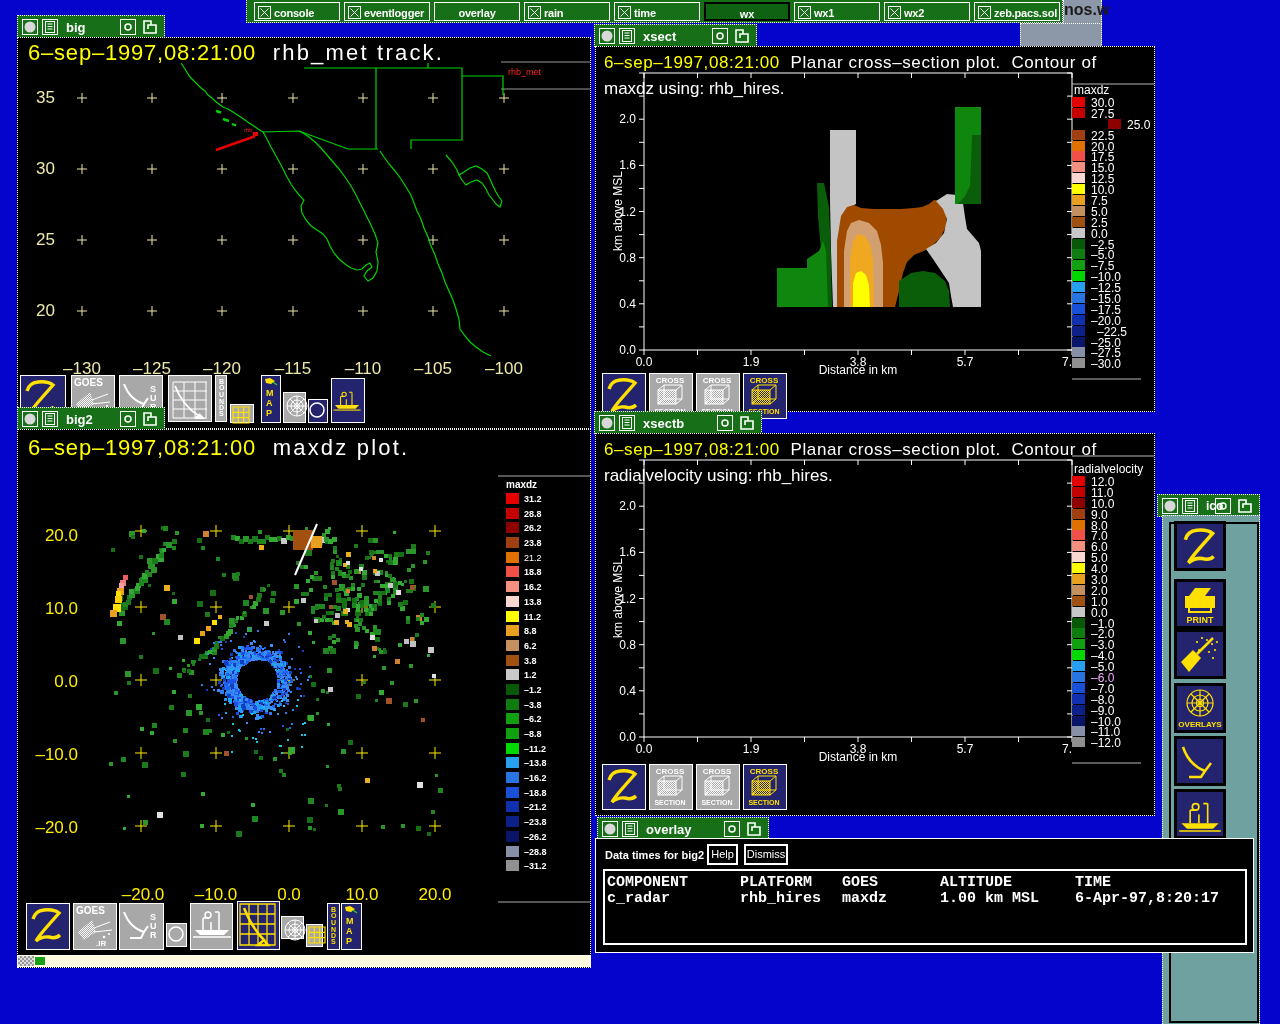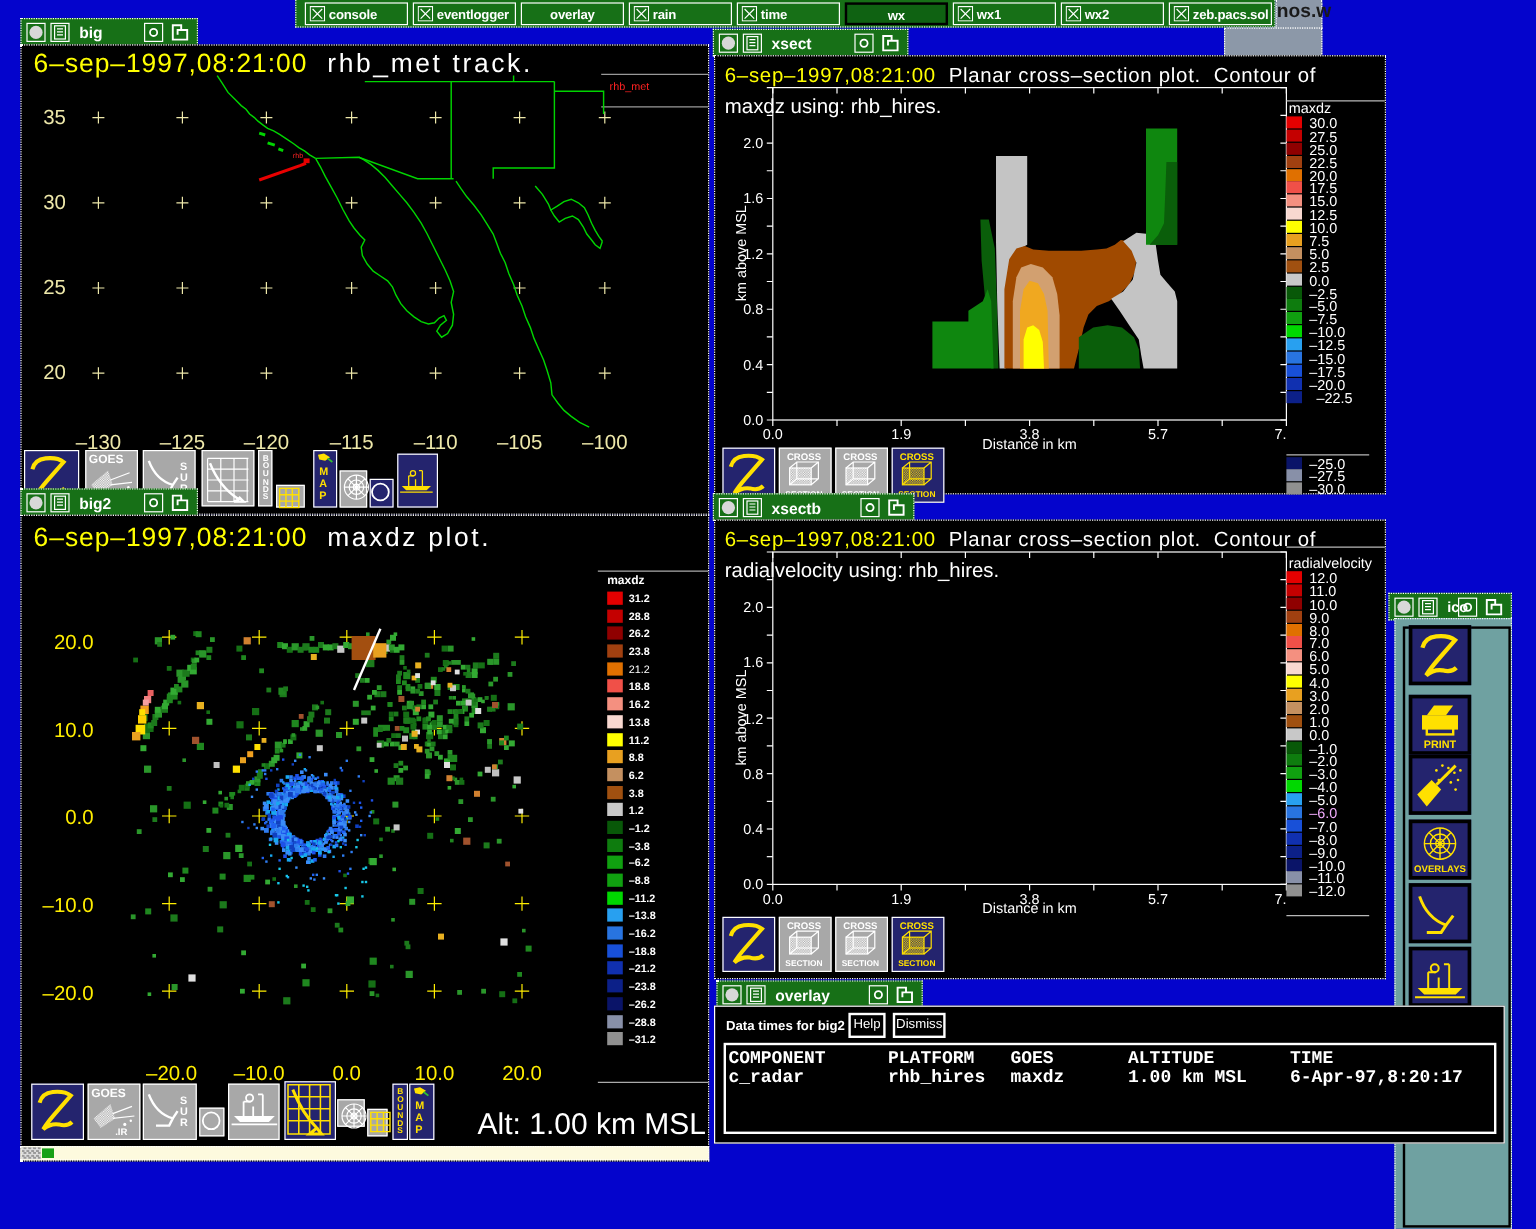--- a/index.html
+++ b/index.html
@@ -1850,21 +1850,20 @@
     </div>
 <div class="navyic" style="left:323px;top:473px;width:21px;height:47px;">
       <svg width="18" height="44" viewBox="0 0 18 44">
         <path d="M3 3 L8 2 L13 5 L9 8 L4 7 Z" fill="#ffe000"></path>
         <path d="M11 6 l4 3" stroke="#2fc42f" stroke-width="1.5"></path>
         <text x="4" y="20" fill="#ffe000" font-size="9" font-weight="bold" font-family="Liberation Sans">M</text>
         <text x="4" y="30" fill="#ffe000" font-size="9" font-weight="bold" font-family="Liberation Sans">A</text>
         <text x="4" y="40" fill="#ffe000" font-size="9" font-weight="bold" font-family="Liberation Sans">P</text>
       </svg>
     </div>
-<div class="abs" style="left:380px;top:493px;color:#fff;font-size:25px;white-space:nowrap;">Alt: 1.00 km MSL</div>
 </div>
 <div class="abs" style="left:17px;top:955px;width:574px;height:12px;background:#fdfade;border:1px dotted #fff;box-sizing:border-box;">
     <div style="position:absolute;left:0;top:0;width:16px;height:10px;background:repeating-conic-gradient(#999 0 25%,#ddd 0 50%) 0 0/4px 4px;"></div>
     <div style="position:absolute;left:17px;top:1px;width:10px;height:8px;background:#17a017;"></div>
   </div>
 <div class="tbar" style="left:594px;top:24px;width:163px;">
     <div class="tbtn" style="left:4px;">
       <svg width="14" height="14">
         <circle cx="7" cy="7" r="5.5" fill="#d8d8d8"></circle>
       </svg>
@@ -1952,41 +1951,41 @@
 <polygon points="257 260, 257 236, 260 226, 265 224, 270 228, 273 238, 274 260" fill="#ffff00"></polygon>
 <polygon points="340 154, 351 147, 361 148, 367 156, 369 170, 371 182, 377 189, 383 196, 385 204, 385 260, 357 260, 355 249, 353 236, 345 224, 337 212, 330 202, 340 196, 348 186, 351 172, 347 162" fill="#c4c4c4"></polygon>
 <polygon points="303 234, 315 226, 327 224, 339 226, 349 234, 353 244, 354 260, 303 260" fill="#0a5e0a"></polygon>
 <polygon points="359 60, 385 60, 385 157, 359 157" fill="#0f870f"></polygon>
 <polygon points="376 88, 385 88, 385 157, 362 157, 369 149, 374 139, 375 115" fill="#0a5e0a"></polygon>
 </svg>
 <div class="abs" style="left:476px;top:36px;width:84px;">
       <div style="color:#fff;font-size:12px;margin-left:2px;">maxdz</div>
       <div style="height:10.9px;"><span style="display:inline-block;width:13px;height:10px;background:#e40000;vertical-align:top;"></span><span style="color:#fff;font-size:12px;vertical-align:top;position:relative;top:-1px;margin-left:6px;">30.0</span></div>
       <div style="height:10.9px;"><span style="display:inline-block;width:13px;height:10px;background:#c40000;vertical-align:top;"></span><span style="color:#fff;font-size:12px;vertical-align:top;position:relative;top:-1px;margin-left:6px;">27.5</span></div>
-      <div style="height:10.9px;"><span style="display:inline-block;width:13px;height:10px;background:#8f0000;vertical-align:top;"></span><span style="color:#fff;font-size:12px;vertical-align:top;position:relative;top:-1px;margin-left:6px;">25.0</span></div>
+      <div style="height:10.9px;padding-left:36px;"><span style="display:inline-block;width:13px;height:10px;background:#8f0000;vertical-align:top;"></span><span style="color:#fff;font-size:12px;vertical-align:top;position:relative;top:-1px;margin-left:6px;">25.0</span></div>
       <div style="height:10.9px;"><span style="display:inline-block;width:13px;height:10px;background:#a04010;vertical-align:top;"></span><span style="color:#fff;font-size:12px;vertical-align:top;position:relative;top:-1px;margin-left:6px;">22.5</span></div>
       <div style="height:10.9px;"><span style="display:inline-block;width:13px;height:10px;background:#e07000;vertical-align:top;"></span><span style="color:#fff;font-size:12px;vertical-align:top;position:relative;top:-1px;margin-left:6px;">20.0</span></div>
       <div style="height:10.9px;"><span style="display:inline-block;width:13px;height:10px;background:#f05048;vertical-align:top;"></span><span style="color:#fff;font-size:12px;vertical-align:top;position:relative;top:-1px;margin-left:6px;">17.5</span></div>
       <div style="height:10.9px;"><span style="display:inline-block;width:13px;height:10px;background:#f49080;vertical-align:top;"></span><span style="color:#fff;font-size:12px;vertical-align:top;position:relative;top:-1px;margin-left:6px;">15.0</span></div>
       <div style="height:10.9px;"><span style="display:inline-block;width:13px;height:10px;background:#f8d8d0;vertical-align:top;"></span><span style="color:#fff;font-size:12px;vertical-align:top;position:relative;top:-1px;margin-left:6px;">12.5</span></div>
       <div style="height:10.9px;"><span style="display:inline-block;width:13px;height:10px;background:#ffff00;vertical-align:top;"></span><span style="color:#fff;font-size:12px;vertical-align:top;position:relative;top:-1px;margin-left:6px;">10.0</span></div>
       <div style="height:10.9px;"><span style="display:inline-block;width:13px;height:10px;background:#e8a020;vertical-align:top;"></span><span style="color:#fff;font-size:12px;vertical-align:top;position:relative;top:-1px;margin-left:6px;">7.5</span></div>
       <div style="height:10.9px;"><span style="display:inline-block;width:13px;height:10px;background:#c49060;vertical-align:top;"></span><span style="color:#fff;font-size:12px;vertical-align:top;position:relative;top:-1px;margin-left:6px;">5.0</span></div>
       <div style="height:10.9px;"><span style="display:inline-block;width:13px;height:10px;background:#a05010;vertical-align:top;"></span><span style="color:#fff;font-size:12px;vertical-align:top;position:relative;top:-1px;margin-left:6px;">2.5</span></div>
       <div style="height:10.9px;"><span style="display:inline-block;width:13px;height:10px;background:#c8c8c8;vertical-align:top;"></span><span style="color:#fff;font-size:12px;vertical-align:top;position:relative;top:-1px;margin-left:6px;">0.0</span></div>
       <div style="height:10.9px;"><span style="display:inline-block;width:13px;height:10px;background:#085808;vertical-align:top;"></span><span style="color:#fff;font-size:12px;vertical-align:top;position:relative;top:-1px;margin-left:6px;">–2.5</span></div>
       <div style="height:10.9px;"><span style="display:inline-block;width:13px;height:10px;background:#0e7c0e;vertical-align:top;"></span><span style="color:#fff;font-size:12px;vertical-align:top;position:relative;top:-1px;margin-left:6px;">–5.0</span></div>
       <div style="height:10.9px;"><span style="display:inline-block;width:13px;height:10px;background:#10a010;vertical-align:top;"></span><span style="color:#fff;font-size:12px;vertical-align:top;position:relative;top:-1px;margin-left:6px;">–7.5</span></div>
       <div style="height:10.9px;"><span style="display:inline-block;width:13px;height:10px;background:#00d800;vertical-align:top;"></span><span style="color:#fff;font-size:12px;vertical-align:top;position:relative;top:-1px;margin-left:6px;">–10.0</span></div>
       <div style="height:10.9px;"><span style="display:inline-block;width:13px;height:10px;background:#28a0f0;vertical-align:top;"></span><span style="color:#fff;font-size:12px;vertical-align:top;position:relative;top:-1px;margin-left:6px;">–12.5</span></div>
       <div style="height:10.9px;"><span style="display:inline-block;width:13px;height:10px;background:#2874e0;vertical-align:top;"></span><span style="color:#fff;font-size:12px;vertical-align:top;position:relative;top:-1px;margin-left:6px;">–15.0</span></div>
       <div style="height:10.9px;"><span style="display:inline-block;width:13px;height:10px;background:#1850d8;vertical-align:top;"></span><span style="color:#fff;font-size:12px;vertical-align:top;position:relative;top:-1px;margin-left:6px;">–17.5</span></div>
       <div style="height:10.9px;"><span style="display:inline-block;width:13px;height:10px;background:#1030b0;vertical-align:top;"></span><span style="color:#fff;font-size:12px;vertical-align:top;position:relative;top:-1px;margin-left:6px;">–20.0</span></div>
       <div style="height:10.9px;"><span style="display:inline-block;width:13px;height:10px;background:#0c2088;vertical-align:top;"></span><span style="color:#fff;font-size:12px;vertical-align:top;position:relative;top:-1px;margin-left:12px;">–22.5</span></div>
-      <div style="height:10.9px;margin-top:44px;"><span style="display:inline-block;width:13px;height:10px;background:#0a1468;vertical-align:top;"></span><span style="color:#fff;font-size:12px;vertical-align:top;position:relative;top:-1px;margin-left:6px;">–25.0</span></div>
+      <div style="height:10.9px;"><span style="display:inline-block;width:13px;height:10px;background:#0a1468;vertical-align:top;"></span><span style="color:#fff;font-size:12px;vertical-align:top;position:relative;top:-1px;margin-left:6px;">–25.0</span></div>
       <div style="height:10.9px;"><span style="display:inline-block;width:13px;height:10px;background:#8890a8;vertical-align:top;"></span><span style="color:#fff;font-size:12px;vertical-align:top;position:relative;top:-1px;margin-left:6px;">–27.5</span></div>
       <div style="height:10.9px;"><span style="display:inline-block;width:13px;height:10px;background:#909090;vertical-align:top;"></span><span style="color:#fff;font-size:12px;vertical-align:top;position:relative;top:-1px;margin-left:6px;">–30.0</span></div>
     </div>
 <div class="navyic" style="left:6px;top:326px;width:44px;height:46px;">
       <svg width="40" height="42" viewBox="0 0 40 42">
         <path d="M6 15 Q8 7 17 6 Q27 5 32 9 Q25 17 18 25 Q12 32 9 37 Q15 32 22 33 Q29 35 33 31" fill="none" stroke="#ffe000" stroke-width="3.4"></path>
       </svg>
     </div>
 <div class="grayic" style="left:53px;top:326px;width:44px;height:46px;">
       <svg width="40" height="42" viewBox="0 0 40 42">

